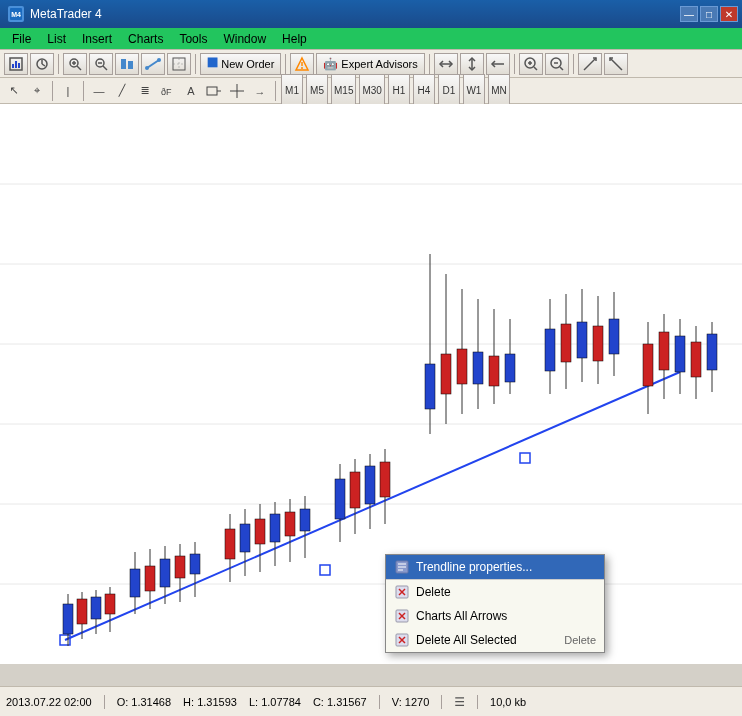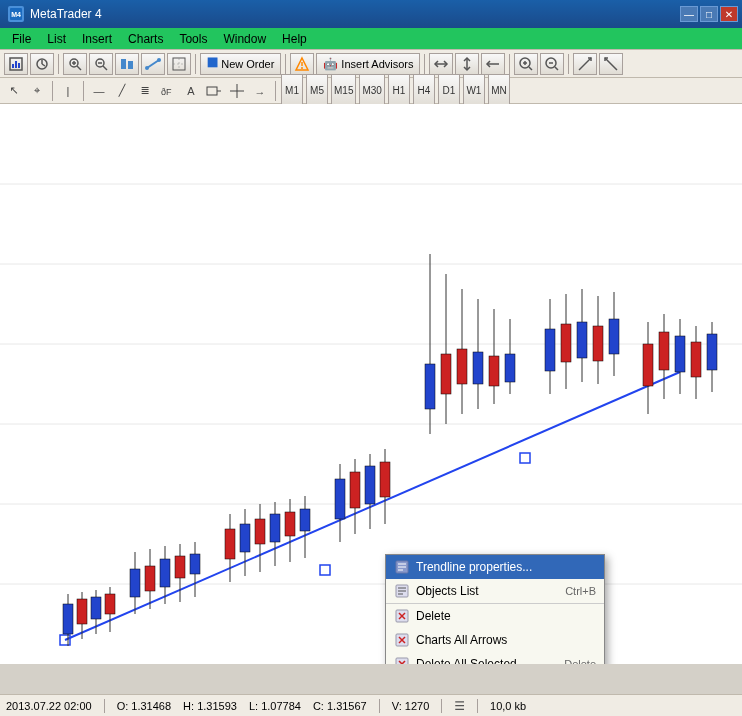--- a/index.html
+++ b/index.html
@@ -132,21 +132,21 @@
     .ctx-shortcut { margin-left: auto; color: #666; font-size: 11px; }
     .ctx-icon { width: 16px; height: 16px; display: flex; align-items: center; justify-content: center; flex-shrink: 0; }
     .ctx-icon svg { width: 14px; height: 14px; }
 
     
     .status-bar {
       position: absolute;
       bottom: 0;
       left: 0;
       right: 0;
-      height: 22px;
+      height: 30px;
       background: #f0ece4;
       border-top: 1px solid #c0b9ad;
       display: flex;
       align-items: center;
       padding: 0 6px;
       font-size: 11px;
       gap: 12px;
     }
     .status-separator { width: 1px; height: 14px; background: #a8a09c; }
 
@@ -243,21 +243,21 @@
   <div class="tb-separator"></div>
   <div class="tb-btn">
     <svg width="16" height="16" viewBox="0 0 16 16">
         <polygon points="8,2 14,14 2,14" fill="none" stroke="#ff8800" stroke-width="1.5"></polygon>
         <line x1="8" y1="6" x2="8" y2="10" stroke="#ff8800" stroke-width="1.5"></line>
         <circle cx="8" cy="12" r="1" fill="#ff8800"></circle>
       </svg>
   </div>
   <div class="tb-expert">
     <span style="color:#22aa22; font-size:12px;">🤖</span>
-    <span>Insert Advisors</span>
+    <span>Expert Advisors</span>
   </div>
   <div class="tb-separator"></div>
   <div class="tb-btn">
     <svg width="16" height="16" viewBox="0 0 16 16">
         <line x1="2" y1="8" x2="14" y2="8" stroke="#555" stroke-width="1.5"></line>
         <polyline points="5,5 2,8 5,11" fill="none" stroke="#555" stroke-width="1.5"></polyline>
         <polyline points="11,5 14,8 11,11" fill="none" stroke="#555" stroke-width="1.5"></polyline>
       </svg>
   </div>
   <div class="tb-btn">
@@ -449,32 +449,20 @@
     <div class="ctx-item highlighted">
       <div class="ctx-icon">
         <svg viewBox="0 0 14 14" fill="none">
             <rect x="1" y="1" width="12" height="12" rx="1" fill="#8899cc" stroke="#6677aa"></rect>
             <line x1="3" y1="4" x2="11" y2="4" stroke="white" stroke-width="1"></line>
             <line x1="3" y1="7" x2="11" y2="7" stroke="white" stroke-width="1"></line>
             <line x1="3" y1="10" x2="8" y2="10" stroke="white" stroke-width="1"></line>
           </svg>
       </div>
       <span>Trendline properties...</span>
-    </div>
-    <div class="ctx-item">
-      <div class="ctx-icon">
-        <svg viewBox="0 0 14 14" fill="none">
-            <rect x="1" y="1" width="12" height="12" rx="1" fill="#dde" stroke="#99a"></rect>
-            <line x1="3" y1="4" x2="11" y2="4" stroke="#555" stroke-width="1"></line>
-            <line x1="3" y1="7" x2="11" y2="7" stroke="#555" stroke-width="1"></line>
-            <line x1="3" y1="10" x2="8" y2="10" stroke="#555" stroke-width="1"></line>
-          </svg>
-      </div>
-      <span>Objects List</span>
-      <span class="ctx-shortcut">Ctrl+B</span>
     </div>
     <div class="ctx-item separator-above">
       <div class="ctx-icon">
         <svg viewBox="0 0 14 14" fill="none">
             <rect x="1" y="1" width="12" height="12" rx="1" fill="#dde" stroke="#99a"></rect>
             <line x1="4" y1="4" x2="10" y2="10" stroke="#cc2222" stroke-width="1.5"></line>
             <line x1="10" y1="4" x2="4" y2="10" stroke="#cc2222" stroke-width="1.5"></line>
           </svg>
       </div>
       <span>Delete</span>

